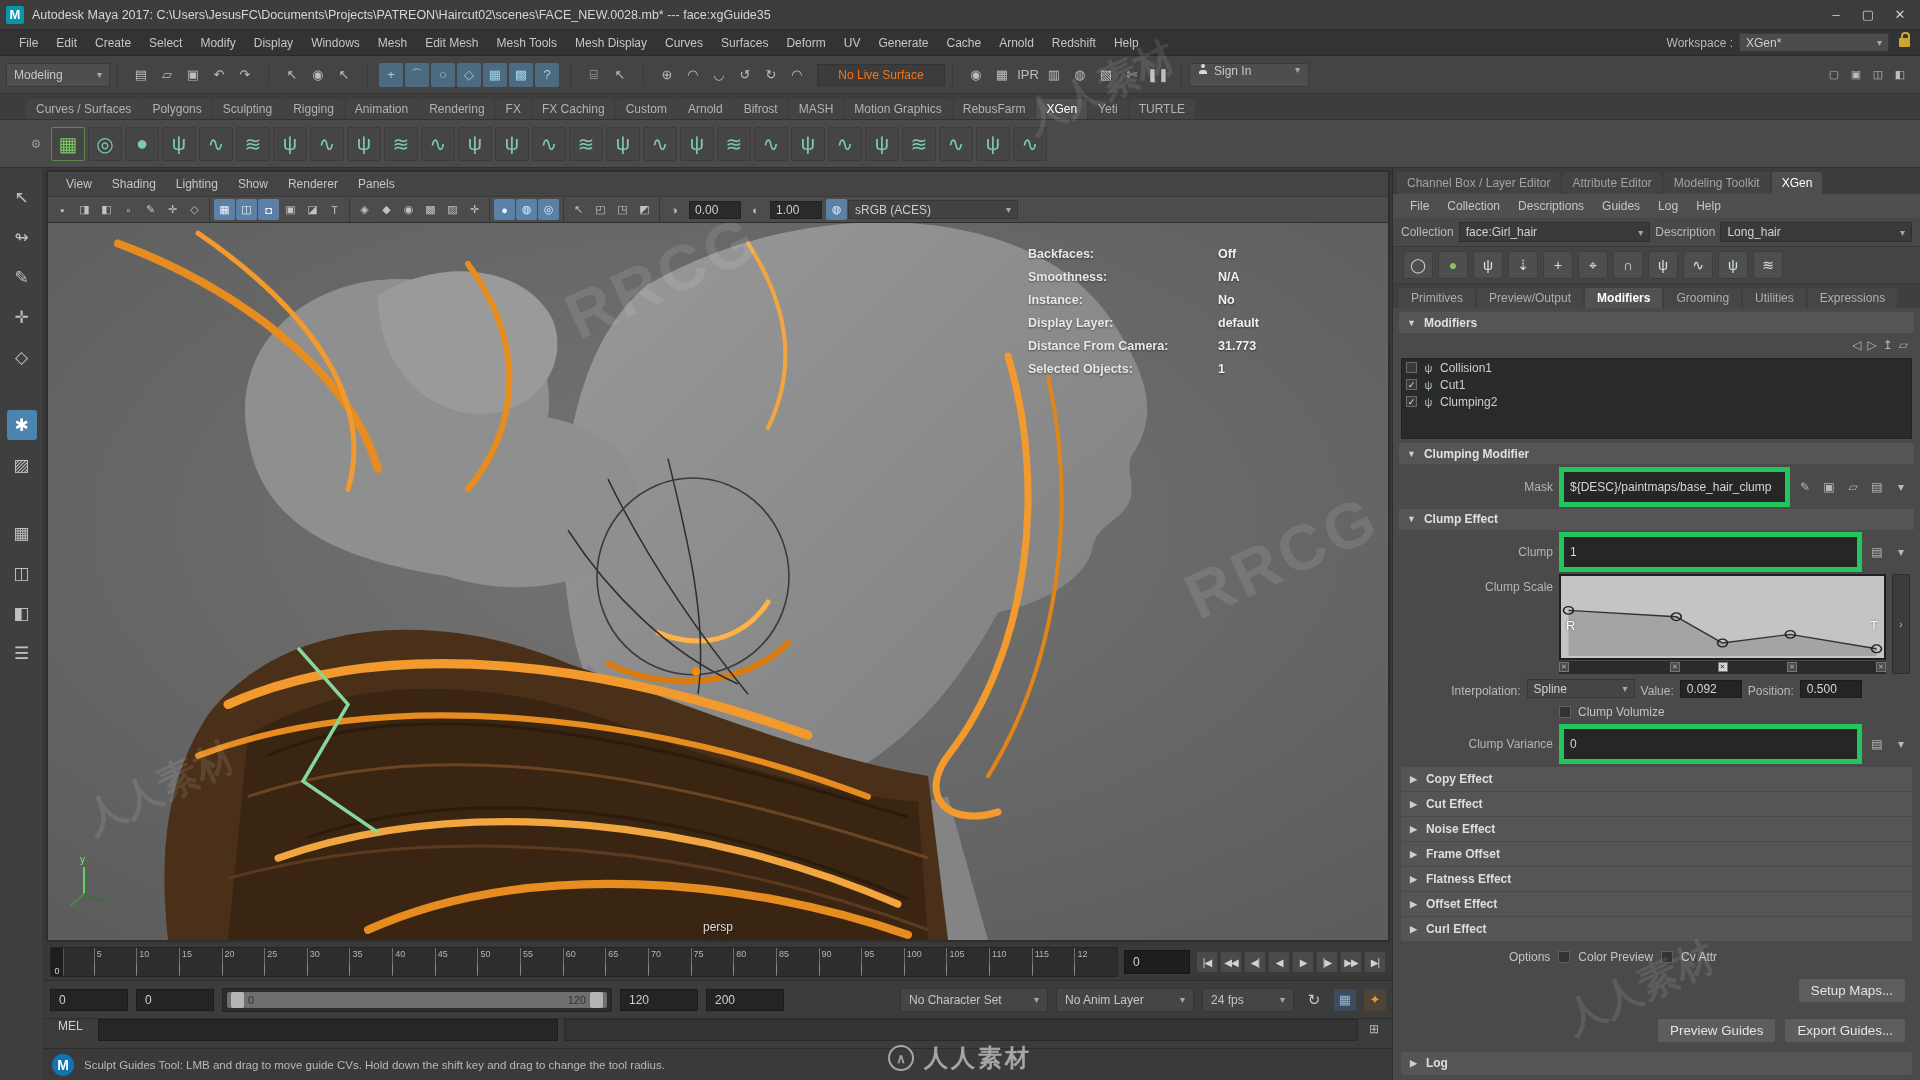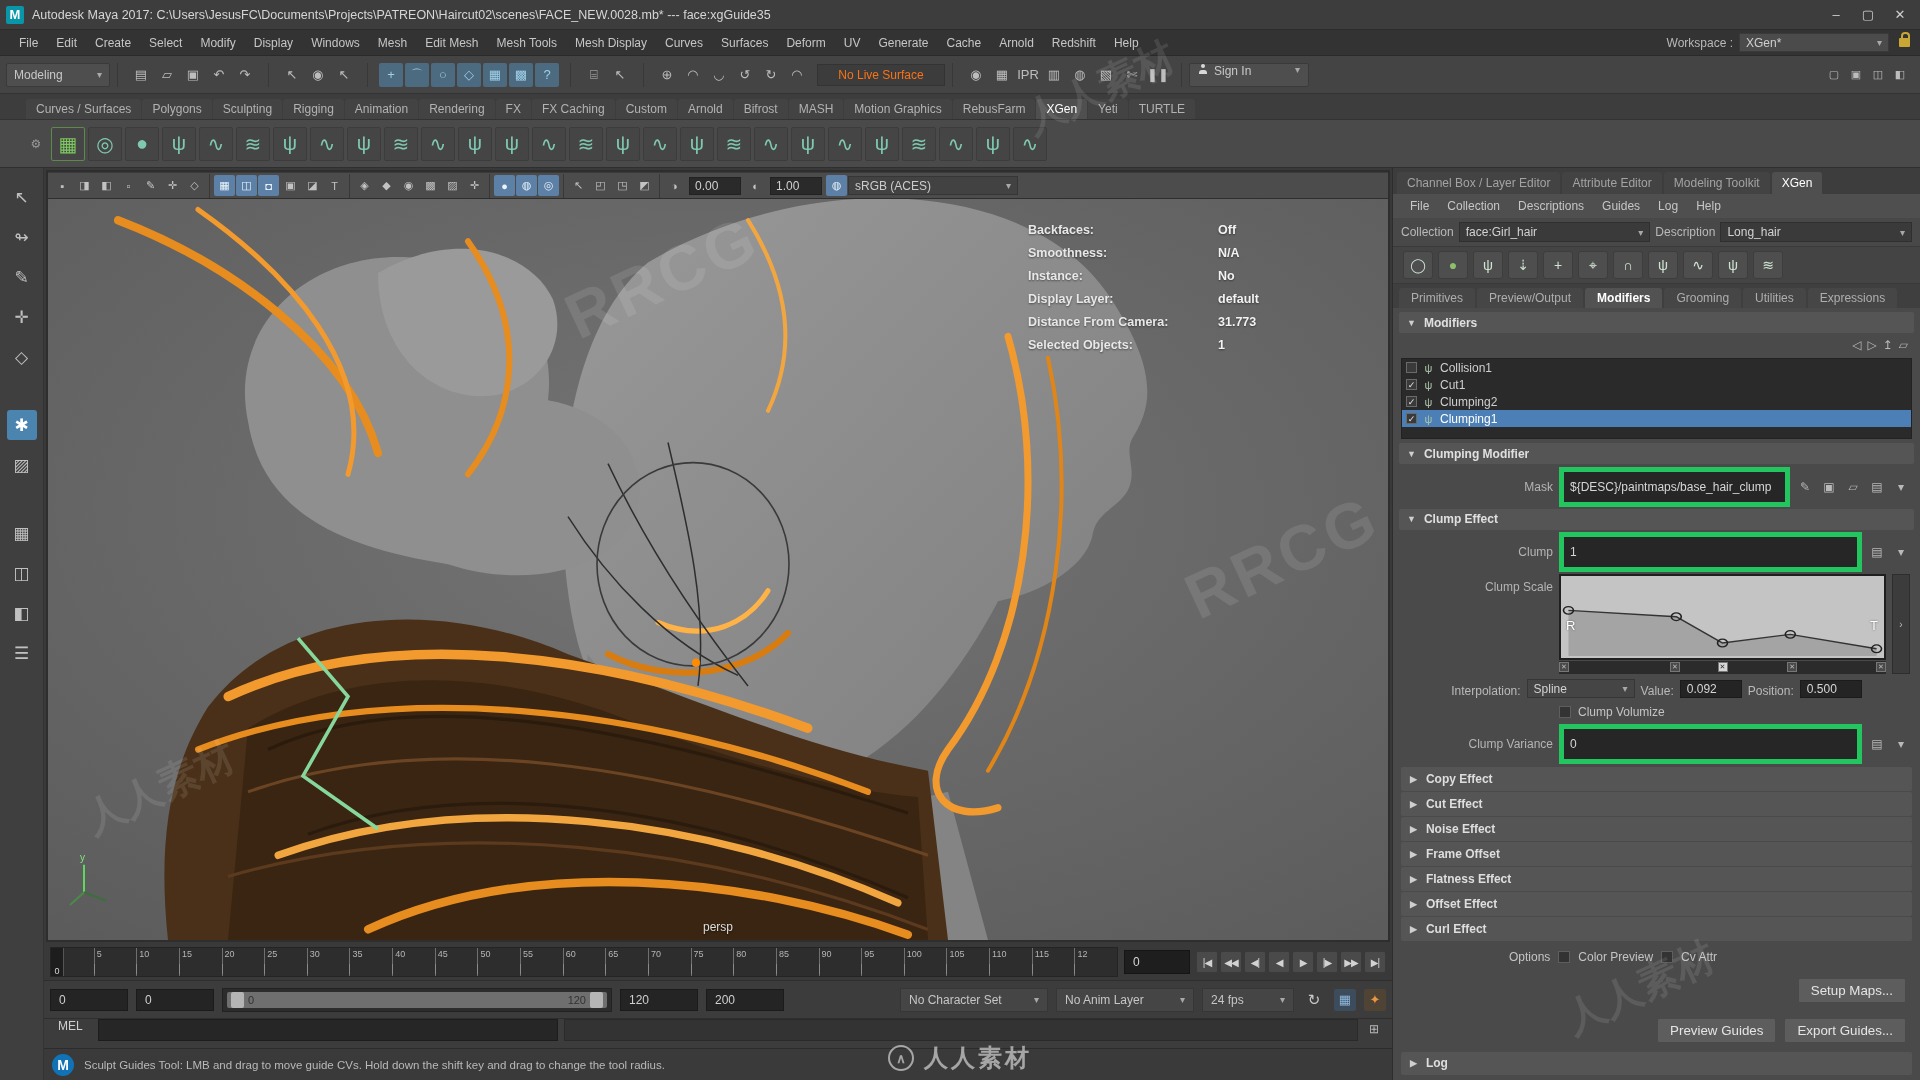--- a/index.html
+++ b/index.html
@@ -361,20 +361,30 @@
       <div class="tool-sep"></div>
       <span class="tool">▦</span>
       <span class="tool">◫</span>
       <span class="tool">◧</span>
       <span class="tool">☰</span>
     </div>
 
     <div class="center-col">
 
       <div class="viewport">
+        <div class="vp-menus">
+          <div style="display:flex;height:100%;">
+            <span class="menu-item">View</span>
+              <span class="menu-item">Shading</span>
+              <span class="menu-item">Lighting</span>
+              <span class="menu-item">Show</span>
+              <span class="menu-item">Renderer</span>
+              <span class="menu-item">Panels</span>
+          </div>
+        </div>
         <div class="vp-iconbar">
           <div style="display:flex;gap:1px;">
               <span class="vp-ic">▪</span>
               <span class="vp-ic">◨</span>
               <span class="vp-ic">◧</span>
               <span class="vp-ic">▫</span>
               <span class="vp-ic">✎</span>
               <span class="vp-ic">✛</span>
               <span class="vp-ic">◇</span>
             </div>
@@ -722,25 +732,20 @@
               <span class="mod-ico"></span>
               <span>Cut1</span>
             </div>
 
             <div class="mod-row checked">
               <span class="chk"></span>
               <span class="mod-ico"></span>
               <span>Clumping2</span>
             </div>
 
-            <div class="mod-row checked selected">
-              <span class="chk"></span>
-              <span class="mod-ico"></span>
-              <span>Clumping1</span>
-            </div>
 
         </div>
 
         <div class="sec-header">
           <span class="tri">▼</span>
           <span>Clumping Modifier</span>
         </div>
         <div class="drow">
           <span class="dlabel">Mask</span>
           <div class="dfield" style="max-width:250px;">${DESC}/paintmaps/base_hair_clump</div>

